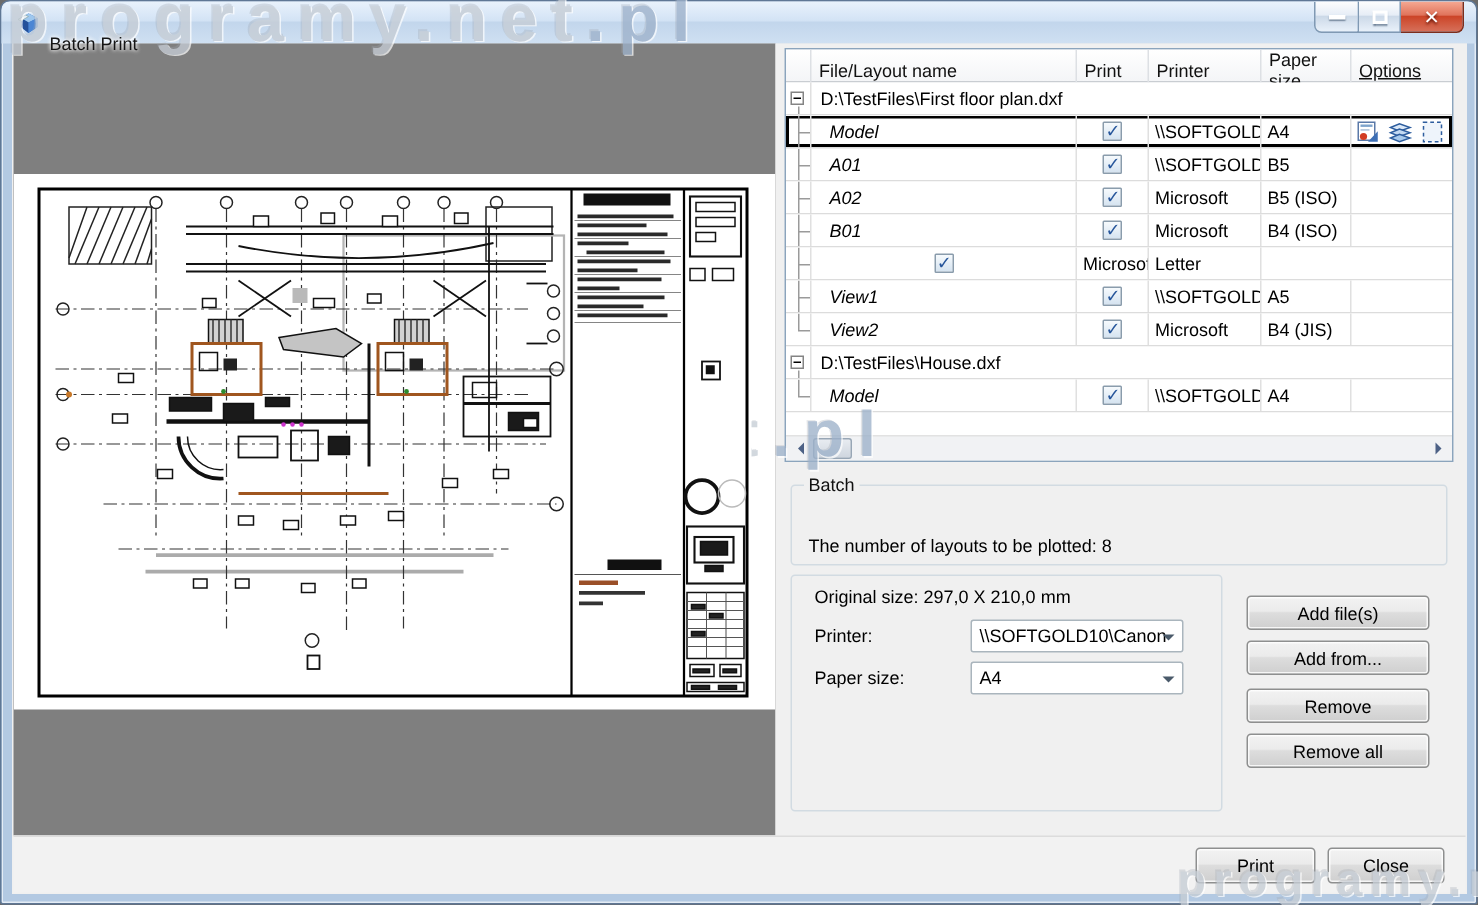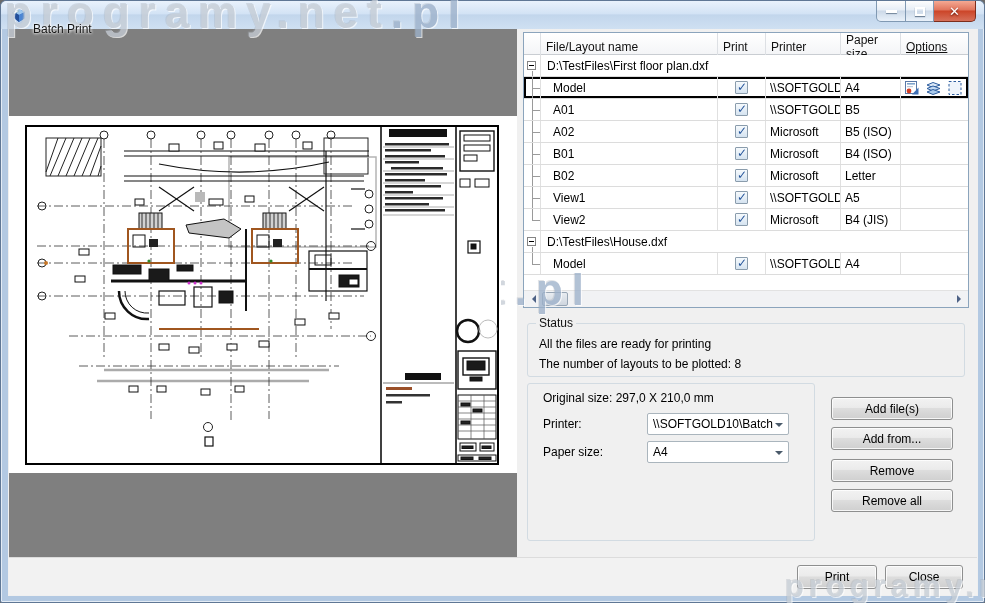--- a/index.html
+++ b/index.html
@@ -42,21 +42,21 @@
   .grp-name{grid-column:2/7;font-weight:normal;padding-left:6px !important;}
   .c0{position:relative;border-right:1px solid #e0e0e0;}
   .c0.mid::before{content:"";position:absolute;left:8px;top:0;bottom:0;border-left:1px solid #9a9a9a;}
   .c0.mid::after{content:"";position:absolute;left:8px;top:50%;width:8px;border-top:1px solid #9a9a9a;}
   .c0.last::before{content:"";position:absolute;left:8px;top:0;height:50%;border-left:1px solid #9a9a9a;}
   .c0.last::after{content:"";position:absolute;left:8px;top:50%;width:8px;border-top:1px solid #9a9a9a;}
   .c0.grp::before{content:"";position:absolute;left:8px;top:16px;bottom:0;border-left:1px solid #9a9a9a;}
   .expander{position:absolute;left:3px;top:50%;margin-top:-5px;width:9px;height:9px;background:#fff;
     border:1px solid #848484;cursor:pointer;}
   .expander::before{content:"";position:absolute;left:1px;top:3px;width:5px;height:1px;background:#000;}
-  .namecell{padding-left:12px !important;}
+  .namecell{padding-left:12px !important;font-style:italic;}
   .cbwrap{justify-content:center;}
   .cb{width:13px;height:13px;border:1px solid #8a9cac;border-radius:1px;background:linear-gradient(#f6fafd,#d5e3f0);position:relative;cursor:pointer;}
   .cb.checked::after{content:"✓";position:absolute;left:1px;top:-2px;color:#27569b;font-weight:bold;font-size:12px;}
   .optIcons{display:flex;gap:5px;align-items:center;padding-left:3px !important;}
   .optIcons svg{cursor:pointer;}
   .filler{position:absolute;left:0;right:0;top:242px;bottom:17px;background:#fff;}
   
   .hscroll{position:absolute;left:0;right:0;bottom:0;height:17px;background:#f1f2f4;border-top:1px solid #e2e2e2;}
   .sbtn{position:absolute;top:0;width:17px;height:16px;display:flex;align-items:center;justify-content:center;cursor:pointer;}
   .sbtn.left{left:0;} .sbtn.right{right:0;}
@@ -435,21 +435,20 @@
           <div class="cbwrap">
               <span class="cb checked"></span>
             </div>
           <div>Microsoft</div>
           <div>B4 (ISO)</div>
           <div></div>
         </div>
 
         <div class="trow">
           <div class="c0 mid"></div>
-          <div class="namecell">B02</div>
           <div class="cbwrap">
               <span class="cb checked"></span>
             </div>
           <div>Microsoft</div>
           <div>Letter</div>
           <div></div>
         </div>
 
         <div class="trow">
           <div class="c0 mid"></div>
@@ -497,30 +496,29 @@
               <span class="arrow-l"></span>
             </div>
           <div class="sthumb"></div>
           <div class="sbtn right">
               <span class="arrow-r"></span>
             </div>
         </div>
       </div>
 
       <div class="groupbox status-box">
-        <span class="gb-legend">Status</span>
+        <span class="gb-legend">Batch</span>
       </div>
-      <div class="status-line1">All the files are ready for printing</div>
       <div class="status-line2">The number of layouts to be plotted: 8</div>
 
       <div class="groupbox settings-box"></div>
       <div class="orig-size">Original size: 297,0 X 210,0 mm</div>
       <div class="lbl-printer">Printer:</div>
       <div class="combo combo-printer">
-        <span>\\SOFTGOLD10\Batch</span>
+        <span>\\SOFTGOLD10\Canon</span>
         <span class="carr"></span>
       </div>
       <div class="lbl-paper">Paper size:</div>
       <div class="combo combo-paper">
         <span>A4</span>
         <span class="carr"></span>
       </div>
 
       <div class="btn sidebtn b1">Add file(s)</div>
       <div class="btn sidebtn b2">Add from...</div>

